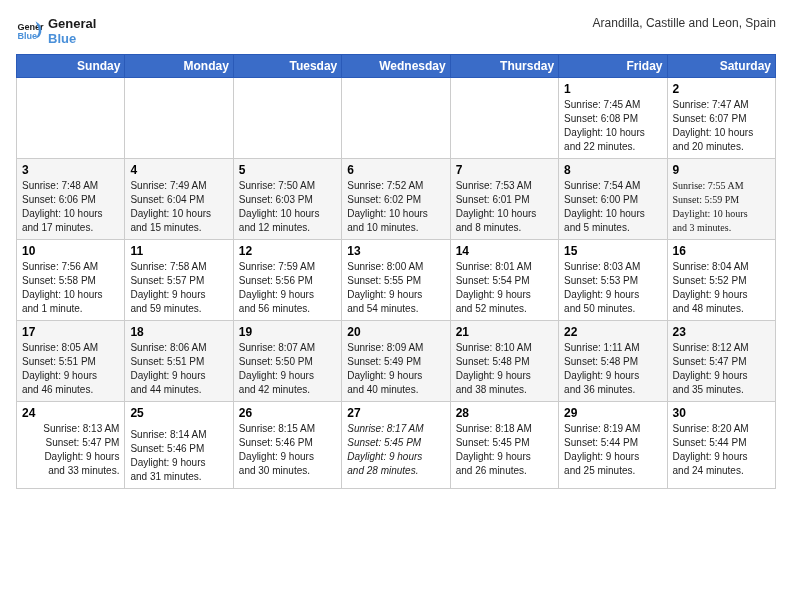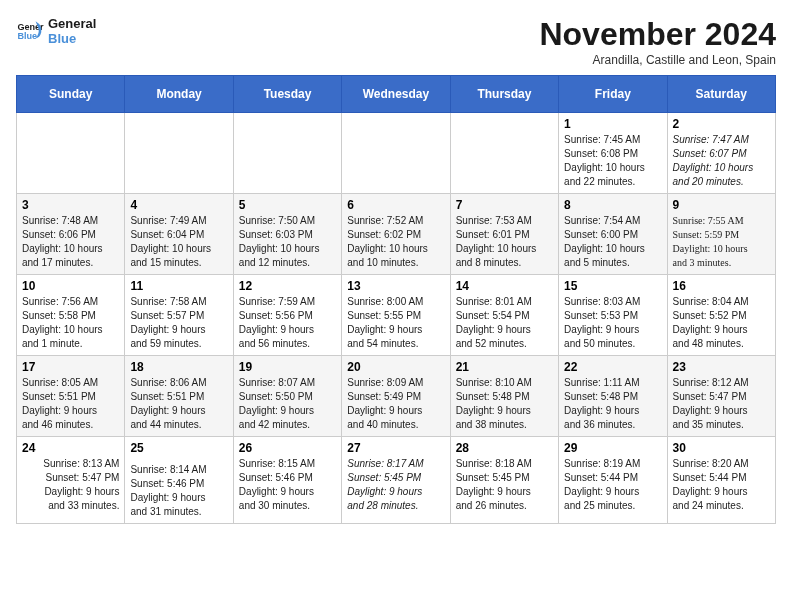--- a/index.html
+++ b/index.html
@@ -38,22 +38,22 @@
       color: #333;
     }
     .calendar-table {
       width: 100%;
       border-collapse: collapse;
       font-size: 11px;
     }
     .calendar-table th {
       background: #3a6cc8;
       color: #fff;
-      padding: 11px 4px;
-      text-align: center;
+      padding: 4px 4px;
+      text-align: right;
       font-size: 12px;
       border: 1px solid #2a5ab8;
     }
     .calendar-table td {
       border: 1px solid #ccc;
       vertical-align: top;
       padding: 4px 5px;
       height: 80px;
       background: #fff;
       width: calc(100% / 7);
@@ -84,21 +84,20 @@
       <text x="2" y="18" font-size="13" font-weight="bold" fill="#1a1a1a">General</text>
       <text x="2" y="32" font-size="13" font-weight="bold" fill="#4a90d9">Blue</text>
       <path d="M28 6 Q38 12 36 22 Q34 30 28 30 Q34 24 32 16 Z" fill="#4a90d9"></path>
     </svg>
     <div>
       <div style="font-size:13px;font-weight:bold;color:#1a1a1a;">General</div>
       <div style="font-size:13px;font-weight:bold;color:#4a90d9;">Blue</div>
     </div>
   </div>
   <div class="title-area">
-    <div class="month-title">November 2024</div>
     <div class="location-title">Arandilla, Castille and Leon, Spain</div>
   </div>
 </div>
 
 <table class="calendar-table">
   <thead>
     <tr id="header-row">
         <th>Sunday</th>
         <th>Monday</th>
         <th>Tuesday</th>
@@ -117,21 +116,21 @@
         <td class="empty-cell"></td>
         <td>
           <div class="day-number">1</div>
           <div class="day-info" style="white-space: pre-line;">Sunrise: 7:45 AM
 Sunset: 6:08 PM
 Daylight: 10 hours
 and 22 minutes.</div>
         </td>
         <td>
           <div class="day-number">2</div>
-          <div class="day-info" style="white-space: pre-line; font-style: italic;">Sunrise: 7:47 AM
+          <div class="day-info" style="white-space: pre-line;">Sunrise: 7:47 AM
 Sunset: 6:07 PM
 Daylight: 10 hours
 and 20 minutes.</div>
         </td>
       </tr>
       <tr>
         <td>
           <div class="day-number">3</div>
           <div class="day-info" style="white-space: pre-line;">Sunrise: 7:48 AM
 Sunset: 6:06 PM

